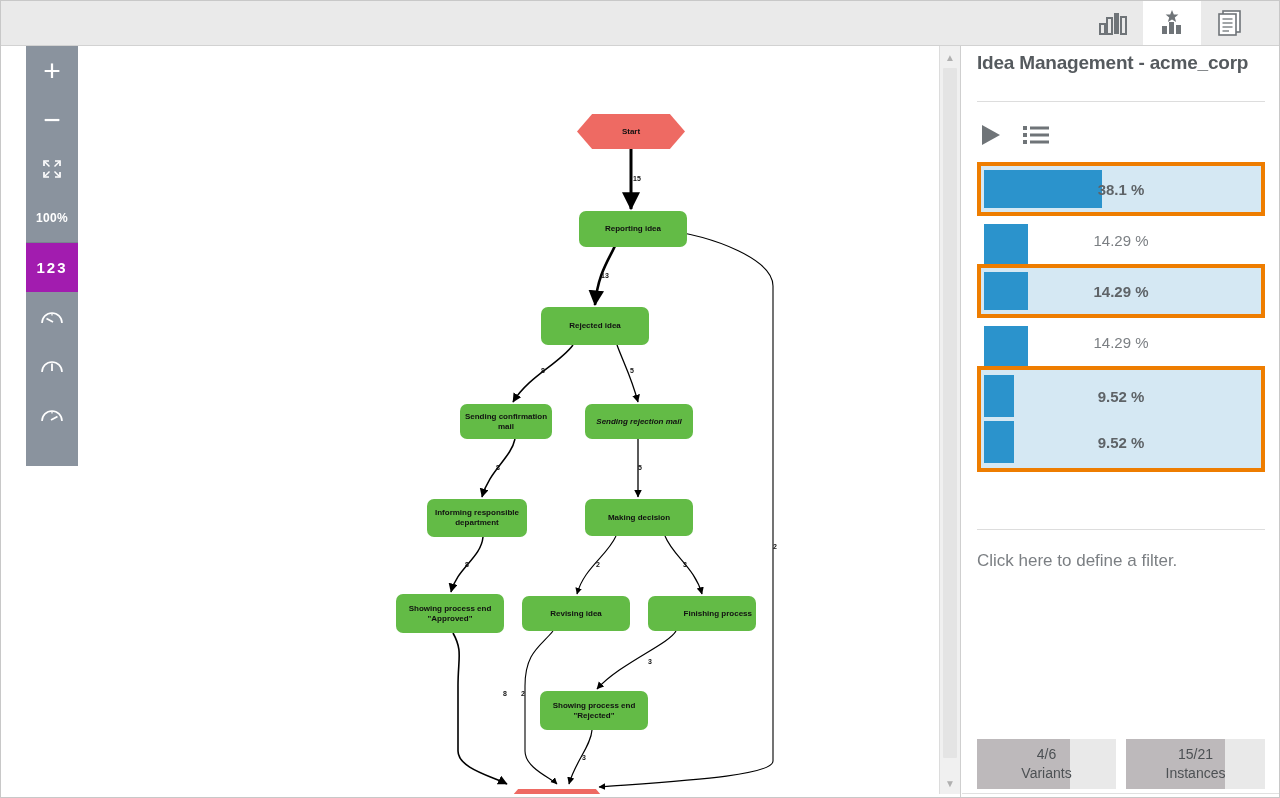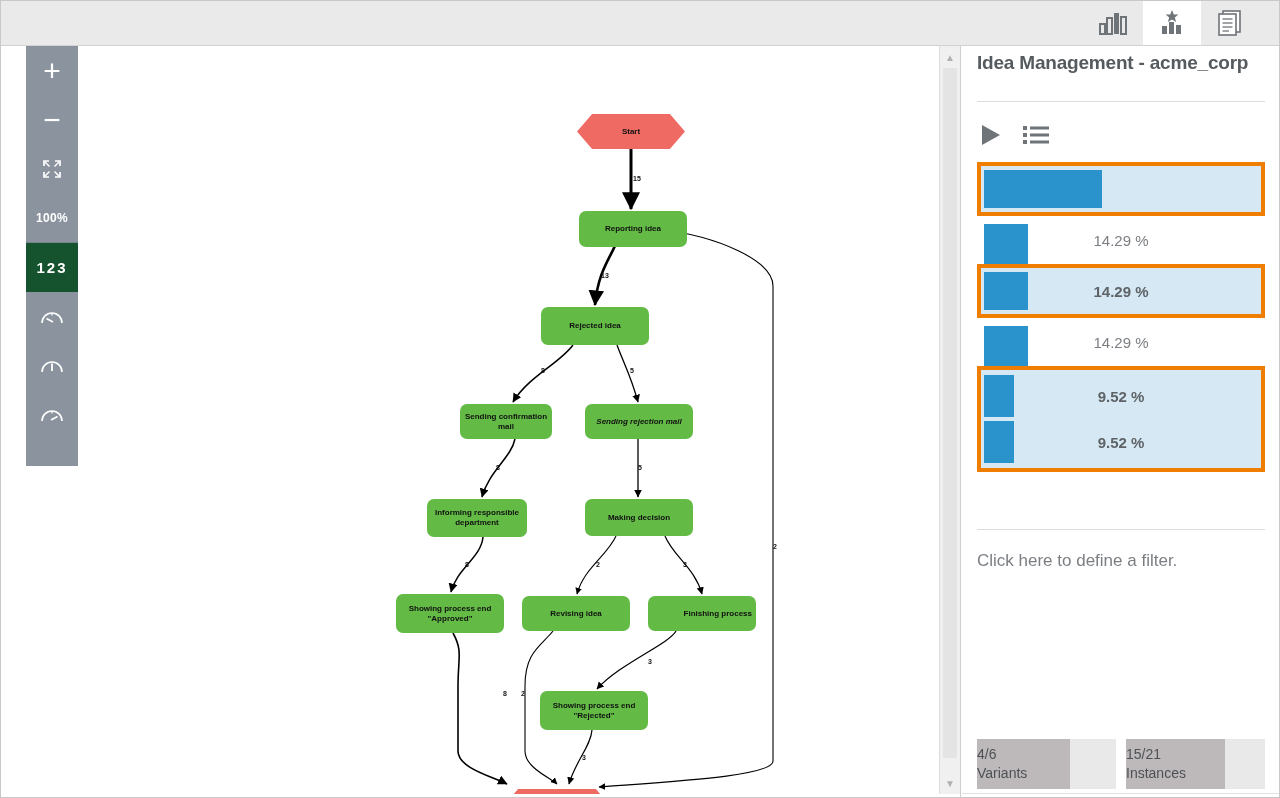--- a/index.html
+++ b/index.html
@@ -69,21 +69,21 @@
   .tool-btn {
     position: relative;
     width: 52px; height: 49px;
     display: flex;
     align-items: center;
     justify-content: center;
     color: #ffffff;
     cursor: pointer;
     user-select: none;
   }
-  .tool-btn.active { background: #14532d; }
+  .tool-btn.active { background: #a21caf; }
   .tool-sep {
     width: 52px; height: 1px;
     background: #79838f;
   }
   .tool-plus  { font-size: 30px; line-height: 1; font-weight: 300; }
   .tool-minus { font-size: 30px; line-height: 1; font-weight: 300; }
   .tool-zoomlabel { font-size: 12px; font-weight: bold; letter-spacing: .3px; }
   .tool-123 { font-size: 15px; font-weight: bold; letter-spacing: 2px; }
 
   
@@ -265,20 +265,21 @@
   }
   .stat-fill {
     position: absolute;
     left: 0; top: 0;
     height: 50px;
     background: #bdb9bb;
   }
   .stat-text {
     position: absolute;
     left: 0; right: 0; top: 6px;
+    text-align: center;
     font-size: 14px;
     color: #4d5154;
     line-height: 1.35;
   }
   .stat-text .lbl { display: block; }
   #panel-bottom-divider {
     position: absolute;
     left: 0; bottom: 5px;
     width: 318px; height: 1px;
     background: #e0e0e0;
@@ -487,20 +488,21 @@
           <rect x="7" y="16.5" width="19" height="3" fill="#6f7478"></rect>
         </svg>
       </span>
     </div>
 
     <div id="variant-list">
 
       <div class="variant-group selected">
         <div class="variant-row">
           <div class="variant-bar" style="width:43%;"></div>
+          <div class="variant-pct">38.1 %</div>
         </div>
       </div>
 
       <div class="variant-group" style="padding:4px 7px;">
         <div class="variant-row">
           <div class="variant-bar" style="width:16%;"></div>
           <div class="variant-pct">14.29 %</div>
         </div>
       </div>
 

